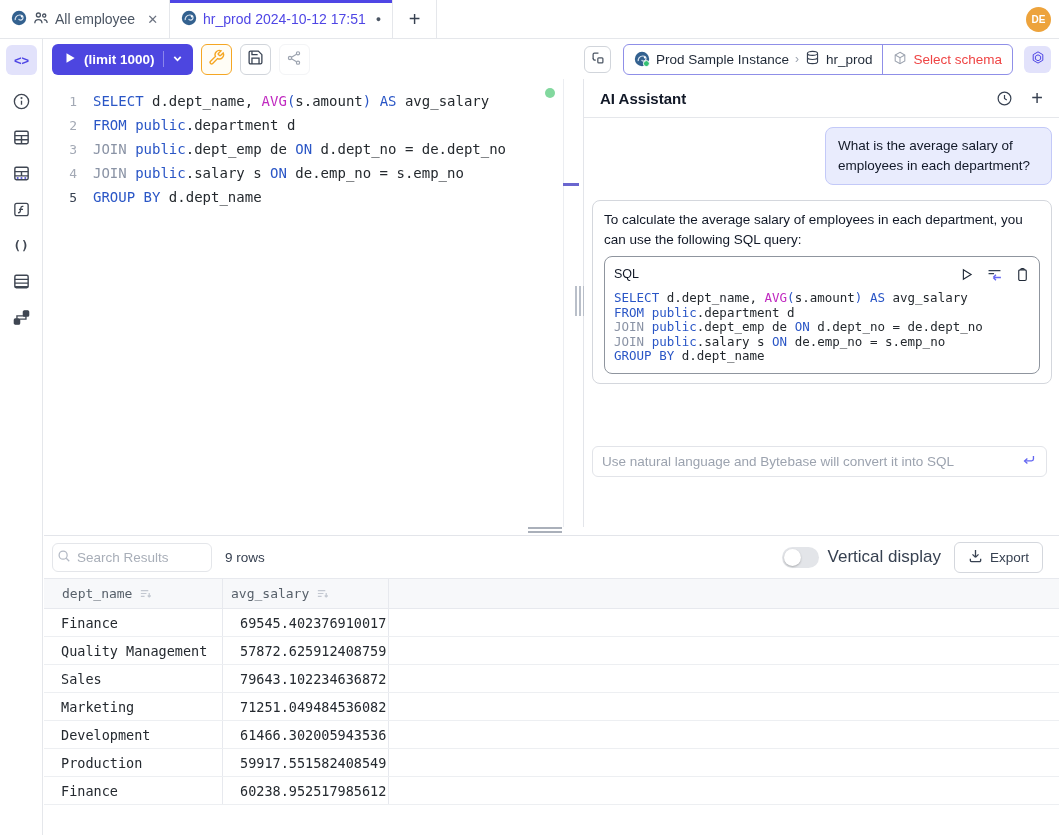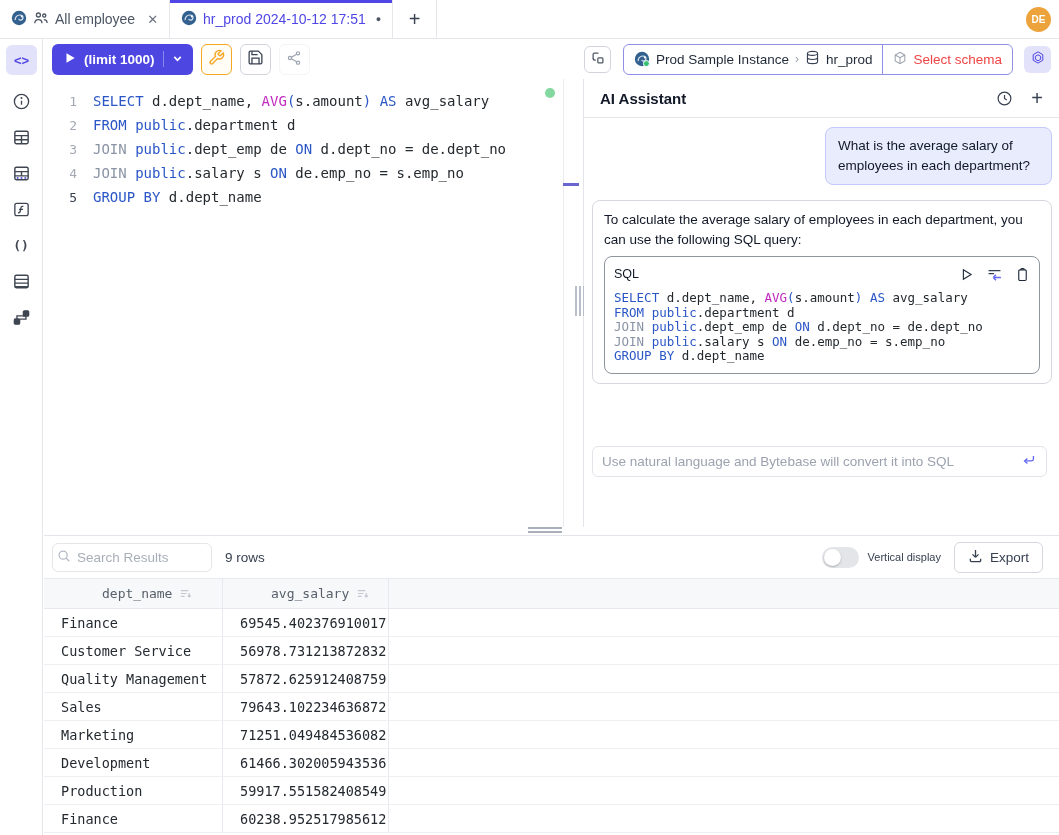--- a/index.html
+++ b/index.html
@@ -83,27 +83,27 @@
   
   .results { position:absolute; left:44px; top:536px; right:0; bottom:0; background:#fff; }
   .res-toolbar { height:42px; display:flex; align-items:center; padding:0 8px; }
   .search-box { width:160px; height:29px; border:1px solid #e4e6ea; border-radius:6px; display:flex; align-items:center; gap:6px; padding:0 4px; }
   .search-box input { flex:1; min-width:0; border:none; outline:none; font-size:13.5px; color:#374151; font-family:"Liberation Sans",sans-serif; }
   .search-box input::placeholder { color:#a8aeb8; }
   .row-count { margin-left:13px; font-size:13.5px; color:#374151; }
   .res-right { margin-left:auto; display:flex; align-items:center; padding-right:8px; }
   .toggle { width:37px; height:21px; border-radius:11px; background:#e3e5e9; position:relative; cursor:pointer; flex:none; }
   .toggle .knob { position:absolute; left:2px; top:2px; width:17px; height:17px; border-radius:50%; background:#fff; box-shadow:0 1px 2px rgba(0,0,0,.25); }
-  .toggle-label { margin-left:9px; font-size:11px; color:#374151; }
+  .toggle-label { margin-left:9px; font-size:17px; color:#374151; }
   .export-btn { margin-left:13px; height:31px; border:1px solid #d4d7dd; border-radius:6px; display:flex; align-items:center; gap:7px; padding:0 13px; font-size:13.5px; color:#374151; cursor:pointer; background:#fff; }
 
   .grid { border-top:1px solid #e7e9ee; }
   .trow { display:grid; grid-template-columns:179px 166px 1fr; }
   .thead { background:#f7f8fa; border-bottom:1px solid #e7e9ee; height:30px; }
-  .thead .cell { display:flex; align-items:center; font-family:"DejaVu Sans Mono","Liberation Mono",monospace; font-size:13px; color:#57606a;margin-left:40px; }
+  .thead .cell { display:flex; align-items:center; font-family:"DejaVu Sans Mono","Liberation Mono",monospace; font-size:13px; color:#57606a; }
   .cell { padding-left:18px; border-right:1px solid #e7e9ee; display:flex; align-items:center; overflow:hidden; }
   .cell.c2 { padding-left:8px; }
   .cell.rest { border-right:none; }
   .tbody .trow { height:28px; border-bottom:1px solid #edeff2; }
   .tbody .cell { font-family:"DejaVu Sans Mono","Liberation Mono",monospace; font-size:13.5px; color:#24292f;padding-left:17px; }
   .sort-ic { margin-left:7px; display:flex; }
 </style>
 </head>
 <body>
 
@@ -398,25 +398,20 @@
       </div>
       <div class="cell rest"></div>
     </div>
     <div class="tbody" id="result-rows">
         <div class="trow">
           <div class="cell">Finance</div>
           <div class="cell c2">69545.402376910017</div>
           <div class="cell rest"></div>
         </div>
         <div class="trow">
-          <div class="cell">Customer Service</div>
-          <div class="cell c2">56978.731213872832</div>
-          <div class="cell rest"></div>
-        </div>
-        <div class="trow">
           <div class="cell">Quality Management</div>
           <div class="cell c2">57872.625912408759</div>
           <div class="cell rest"></div>
         </div>
         <div class="trow">
           <div class="cell">Sales</div>
           <div class="cell c2">79643.102234636872</div>
           <div class="cell rest"></div>
         </div>
         <div class="trow">

